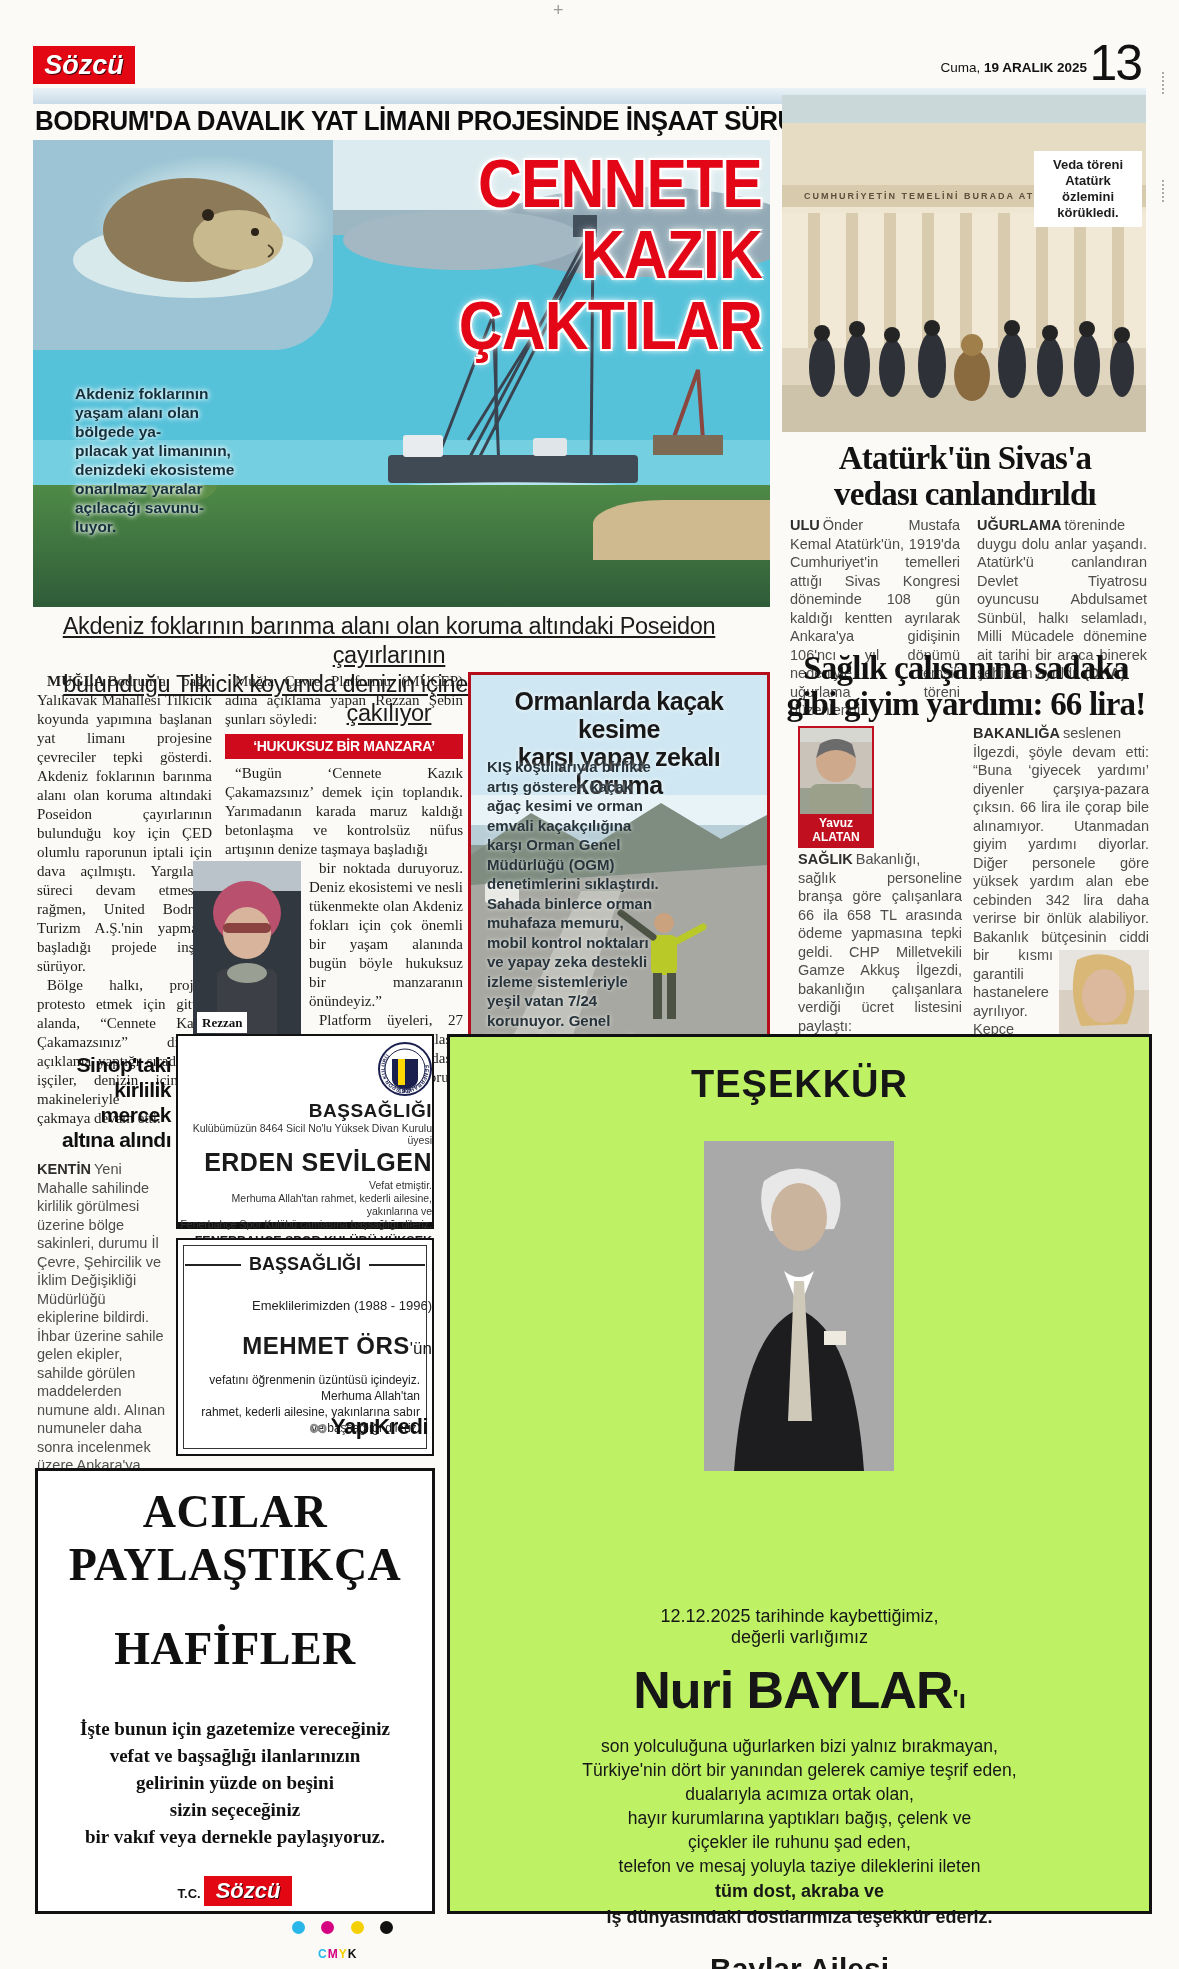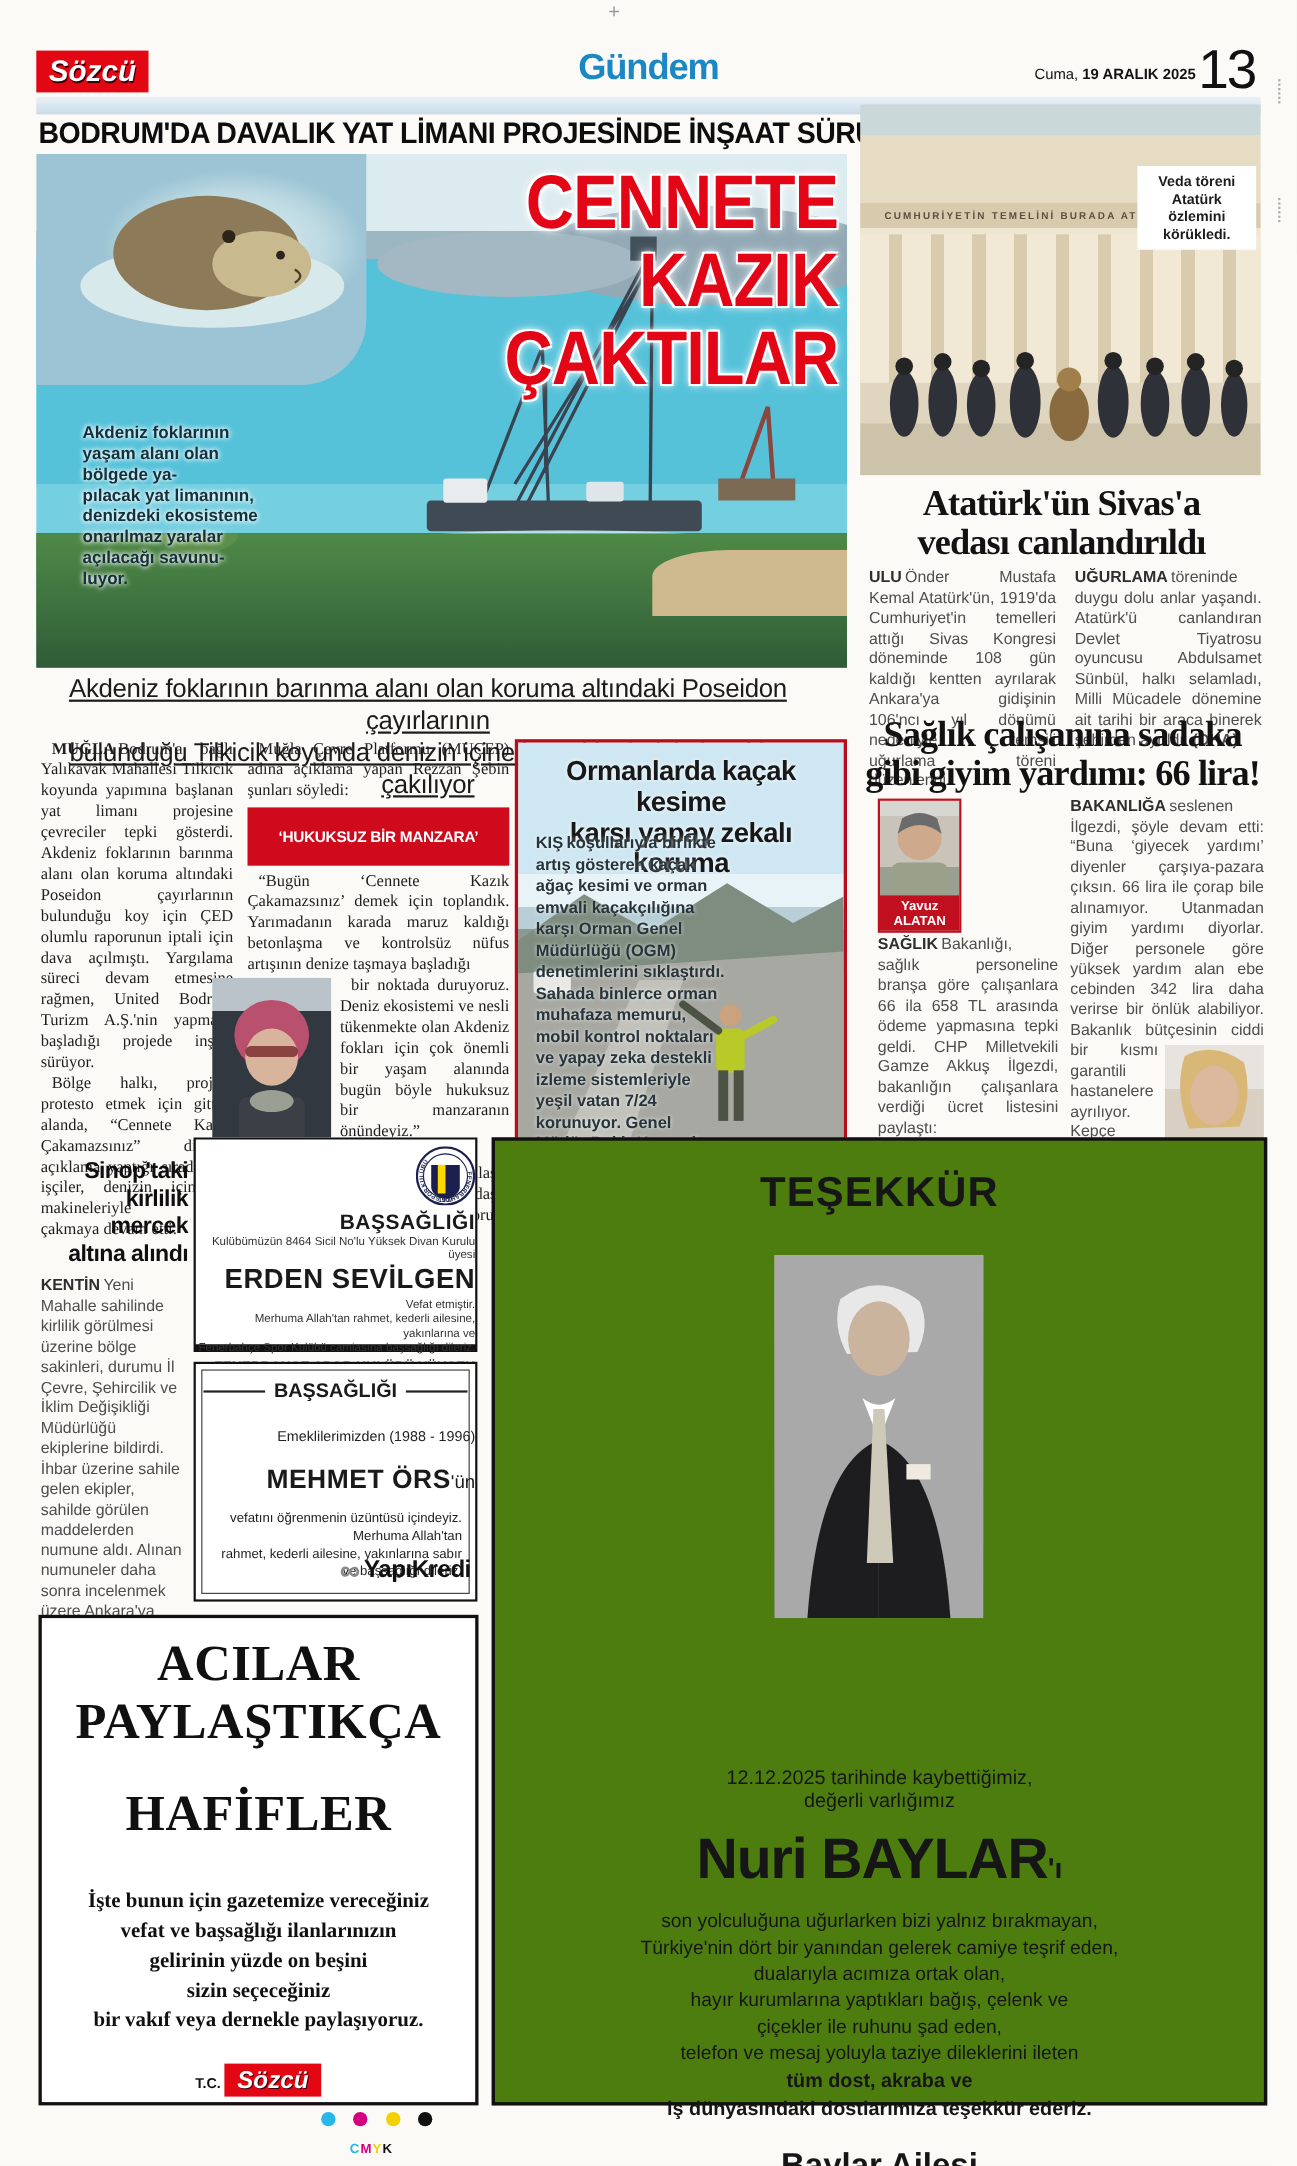--- a/index.html
+++ b/index.html
@@ -28,21 +28,21 @@
   .seal-inset{background:radial-gradient(120px 70px at 60% 40%,#e6f1f3,#bcd9e2 70%,#9cc4d4);border-bottom-right-radius:60px;overflow:hidden;}
   .photo-cap-title{font-weight:800;font-size:19px;color:#10222c;text-shadow:0 0 4px #fff;}
   .photo-cap{font-weight:700;font-size:15.5px;line-height:19px;color:#14303d;text-shadow:0 0 4px #fff,0 0 6px #fff;}
   .red-head{color:#e30617;font-weight:900;font-size:69px;line-height:71px;letter-spacing:-1px;text-align:right;
             transform:scaleX(.88);transform-origin:right;
             text-shadow:0 0 6px #fff,0 0 10px #fff,2px 2px 0 #fff,-2px -2px 0 #fff,2px -2px 0 #fff,-2px 2px 0 #fff;}
   .subhead{font-size:23.5px;line-height:29px;text-align:center;color:#1b1b1b;letter-spacing:-0.3px;}
   .bodytxt{font-size:15px;line-height:19px;color:#1e1e1e;text-align:justify;}
   .bodytxt p{text-indent:10px;margin:0;}
   .red-label{background:#cf0a1d;color:#fff;font-weight:bold;font-size:14px;text-align:center;
-             padding:17px 0;margin:5px 0;font-family:"Liberation Sans",sans-serif;letter-spacing:-0.3px;}
+             padding:3px 0;margin:5px 0;font-family:"Liberation Sans",sans-serif;letter-spacing:-0.3px;}
   .caption-chip{background:#fff;color:#111;font-weight:bold;font-size:13px;padding:1px 5px;display:inline-block;}
 
   
   .forest-box{border:3px solid #b50d1c;background:
       linear-gradient(180deg,#cfe7f2 0 120px,#e8f3f7 120px 150px,#b9cfd8 150px 170px,#8b9a92 170px 200px,#a9a9a4 200px 372px);overflow:hidden;}
   .forest-title{font-weight:800;font-size:25px;line-height:28px;text-align:center;color:#181818;letter-spacing:-0.5px;text-shadow:0 0 5px rgba(255,255,255,.9);}
   .forest-body{font-size:15px;line-height:19.5px;color:#27343b;font-weight:600;text-shadow:0 0 4px rgba(255,255,255,.8);text-align:left;}
 
   
   .atk-photo{background:linear-gradient(180deg,#cbd8da 0 28px,#e6dcc4 28px 90px,#d8cbad 90px 112px,#efe6d2 112px 250px,#e0d6bf 250px 300px,#d6ccb4 300px 337px);overflow:hidden;}
@@ -77,21 +77,21 @@
   .yk-sym{color:#8a8a8a;font-size:26px;font-weight:bold;vertical-align:-2px;margin-right:4px;}
 
   
   .acilar-box{border:3px solid #111;background:#fff;text-align:center;color:#101010;}
   .acilar-title{font-family:"Liberation Serif","DejaVu Serif",serif;font-weight:bold;font-size:46px;letter-spacing:0.5px;}
   .acilar-body{font-family:"Liberation Serif","DejaVu Serif",serif;font-weight:bold;font-size:19px;line-height:27px;}
   .mini-logo{background:#e30613;color:#fff;font-weight:bold;font-style:italic;font-size:22px;padding:2px 12px;display:inline-block;text-shadow:1px 1px 0 #40000a;}
   .tc{font-weight:bold;font-size:13px;margin-right:3px;color:#111;}
 
   
-  .tes-box{border:3px solid #111;background:#4d7c0f;text-align:center;color:#161616;}
+  .tes-box{border:3px solid #111;background:#bef264;text-align:center;color:#161616;}
   .tes-title{font-weight:800;font-size:38px;letter-spacing:1px;}
   .tes-photo{background:linear-gradient(180deg,#bdbdbd,#8d8d8d);overflow:hidden;}
   .tes-line{font-size:18px;}
   .tes-name{font-weight:800;font-size:52px;letter-spacing:-1px;}
   .tes-name-suffix{font-weight:800;font-size:26px;}
   .tes-body{font-size:17.5px;line-height:24px;}
   .tes-bold{font-weight:800;font-size:18px;line-height:26px;}
   .tes-sign{font-weight:800;font-size:30px;}
 
   .dot{width:13px;height:13px;border-radius:50%;display:inline-block;margin-right:12px;}
@@ -101,21 +101,20 @@
 <body>
 
 <div id="page">
 
   <div class="abs regmark" style="left:553px;top:0px;">+</div>
   <div class="abs regmark" style="left:553px;top:1898px;">+</div>
   <div class="abs" style="left:1162px;top:72px;width:8px;height:22px;border-left:2px dotted #aaa;"></div>
   <div class="abs" style="left:1162px;top:180px;width:8px;height:22px;border-left:2px dotted #aaa;"></div>
 
   <div class="abs logo-box" style="left:33px;top:46px;width:102px;height:38px;font-size:27px;">Sözcü</div>
-  <div class="abs section-title" style="left:0;top:42px;">Gündem</div>
   <div class="abs" style="right:92px;top:60px;font-size:13.5px;color:#111;">
     <span>Cuma,</span>
     <b>19 ARALIK 2025</b>
   </div>
   <div class="abs pgnum" style="right:38px;top:34px;">13</div>
   <div class="abs header-bar" style="left:33px;top:88px;width:1113px;height:16px;"></div>
 
   <div class="abs kicker" style="left:35px;top:106px;">BODRUM'DA DAVALIK YAT LİMANI PROJESİNDE İNŞAAT SÜRÜYOR</div>
 
   <div class="abs main-photo" style="left:33px;top:140px;width:737px;height:467px;">

